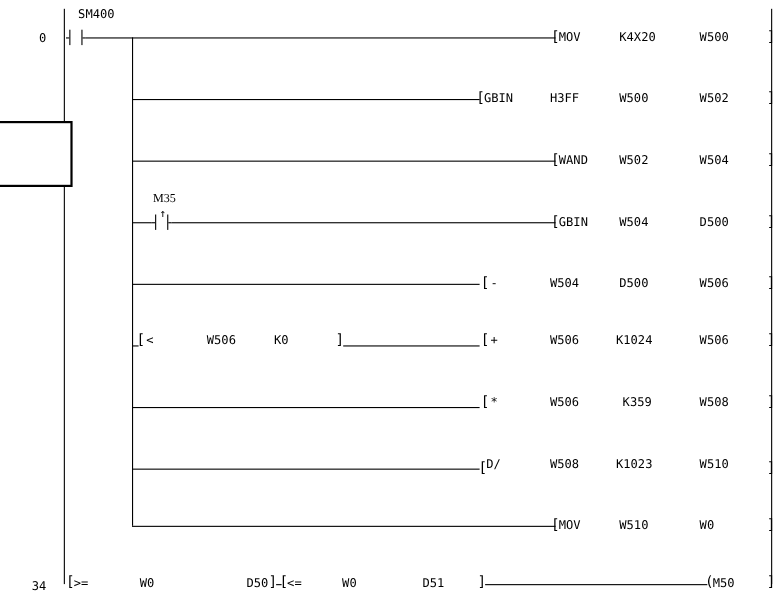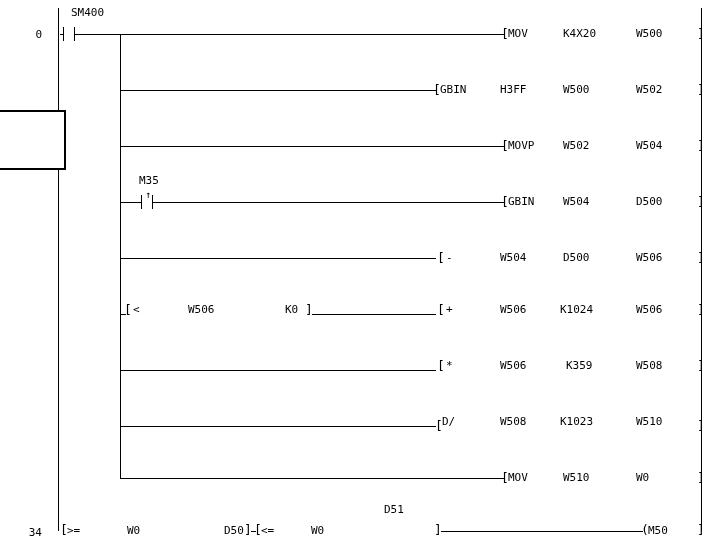--- a/index.html
+++ b/index.html
@@ -109,26 +109,26 @@
   <div class="abs hline" style="left:120px; top:90px; width:316px;"></div>
   <div class="abs brk" style="left:433px; top:83px;">[</div>
   <div class="abs lbl" style="left:440px; top:84px;">GBIN</div>
   <div class="abs lbl" style="left:500px; top:84px;">H3FF</div>
   <div class="abs lbl" style="left:563px; top:84px;">W500</div>
   <div class="abs lbl" style="left:636px; top:84px;">W502</div>
   <div class="abs brk" style="left:697px; top:83px;">]</div>
 
   <div class="abs hline" style="left:120px; top:146px; width:385px;"></div>
   <div class="abs brk" style="left:501px; top:139px;">[</div>
-  <div class="abs lbl" style="left:508px; top:140px;">MOVP</div>
+  <div class="abs lbl" style="left:508px; top:140px;">WAND</div>
   <div class="abs lbl" style="left:563px; top:140px;">W502</div>
   <div class="abs lbl" style="left:636px; top:140px;">W504</div>
   <div class="abs brk" style="left:697px; top:139px;">]</div>
 
-  <div class="abs lbl" style="left:139px; top:175px;">M35</div>
+  <div class="abs lbl" style="left:139px; top:175px;font-family:Liberation Serif, serif;">M35</div>
   <div class="abs contact" style="left:138px; top:195px;">
     <div class="wire a"></div>
       <div class="bar l"></div>
       <div class="bar r"></div>
       <div class="wire b"></div>
   </div>
   <div class="abs arrowup" style="left:145px; top:190px;">↑</div>
   <div class="abs hline" style="left:120px; top:202px; width:18px;"></div>
   <div class="abs hline" style="left:156px; top:202px; width:349px;"></div>
   <div class="abs brk" style="left:501px; top:195px;">[</div>
@@ -142,21 +142,21 @@
   <div class="abs lbl" style="left:446px; top:252px;">-</div>
   <div class="abs lbl" style="left:500px; top:252px;">W504</div>
   <div class="abs lbl" style="left:563px; top:252px;">D500</div>
   <div class="abs lbl" style="left:636px; top:252px;">W506</div>
   <div class="abs brk" style="left:697px; top:251px;">]</div>
 
   <div class="abs hline" style="left:120px; top:314px; width:6px;"></div>
   <div class="abs brk" style="left:124px; top:303px;">[</div>
   <div class="abs lbl" style="left:133px; top:304px;">&lt;</div>
   <div class="abs lbl" style="left:188px; top:304px;">W506</div>
-  <div class="abs lbl" style="left:249px; top:304px;margin-left:36px;">K0</div>
+  <div class="abs lbl" style="left:249px; top:304px;">K0</div>
   <div class="abs brk" style="left:305px; top:303px;">]</div>
   <div class="abs hline" style="left:312px; top:314px; width:124px;"></div>
   <div class="abs brk" style="left:437px; top:303px;">[</div>
   <div class="abs lbl" style="left:446px; top:304px;">+</div>
   <div class="abs lbl" style="left:500px; top:304px;">W506</div>
   <div class="abs lbl" style="left:560px; top:304px;">K1024</div>
   <div class="abs lbl" style="left:636px; top:304px;">W506</div>
   <div class="abs brk" style="left:697px; top:303px;">]</div>
 
   <div class="abs hline" style="left:120px; top:370px; width:316px;"></div>
@@ -188,21 +188,21 @@
   <div class="abs lbl" style="left:67px; top:525px;">&gt;=</div>
   <div class="abs lbl" style="left:127px; top:525px;">W0</div>
   <div class="abs lbl" style="left:180px; top:525px;padding-left:44px;">D50</div>
   <div class="abs brk" style="left:244px; top:523px;">]</div>
 
   <div class="abs hline" style="left:251px; top:531px; width:5px;"></div>
 
   <div class="abs brk" style="left:254px; top:523px;">[</div>
   <div class="abs lbl" style="left:261px; top:525px;">&lt;=</div>
   <div class="abs lbl" style="left:311px; top:525px;">W0</div>
-  <div class="abs lbl" style="left:384px; top:504px;">D51</div>
+  <div class="abs lbl" style="left:384px; top:525px;">D51</div>
   <div class="abs brk" style="left:434px; top:523px;">]</div>
 
   <div class="abs hline" style="left:441px; top:531px; width:202px;"></div>
 
   <div class="abs coil-l" style="left:641px; top:523px;">(</div>
   <div class="abs lbl" style="left:648px; top:525px;">M50</div>
   <div class="abs coil-r" style="left:697px; top:523px;">]</div>
 
 </div>
 

